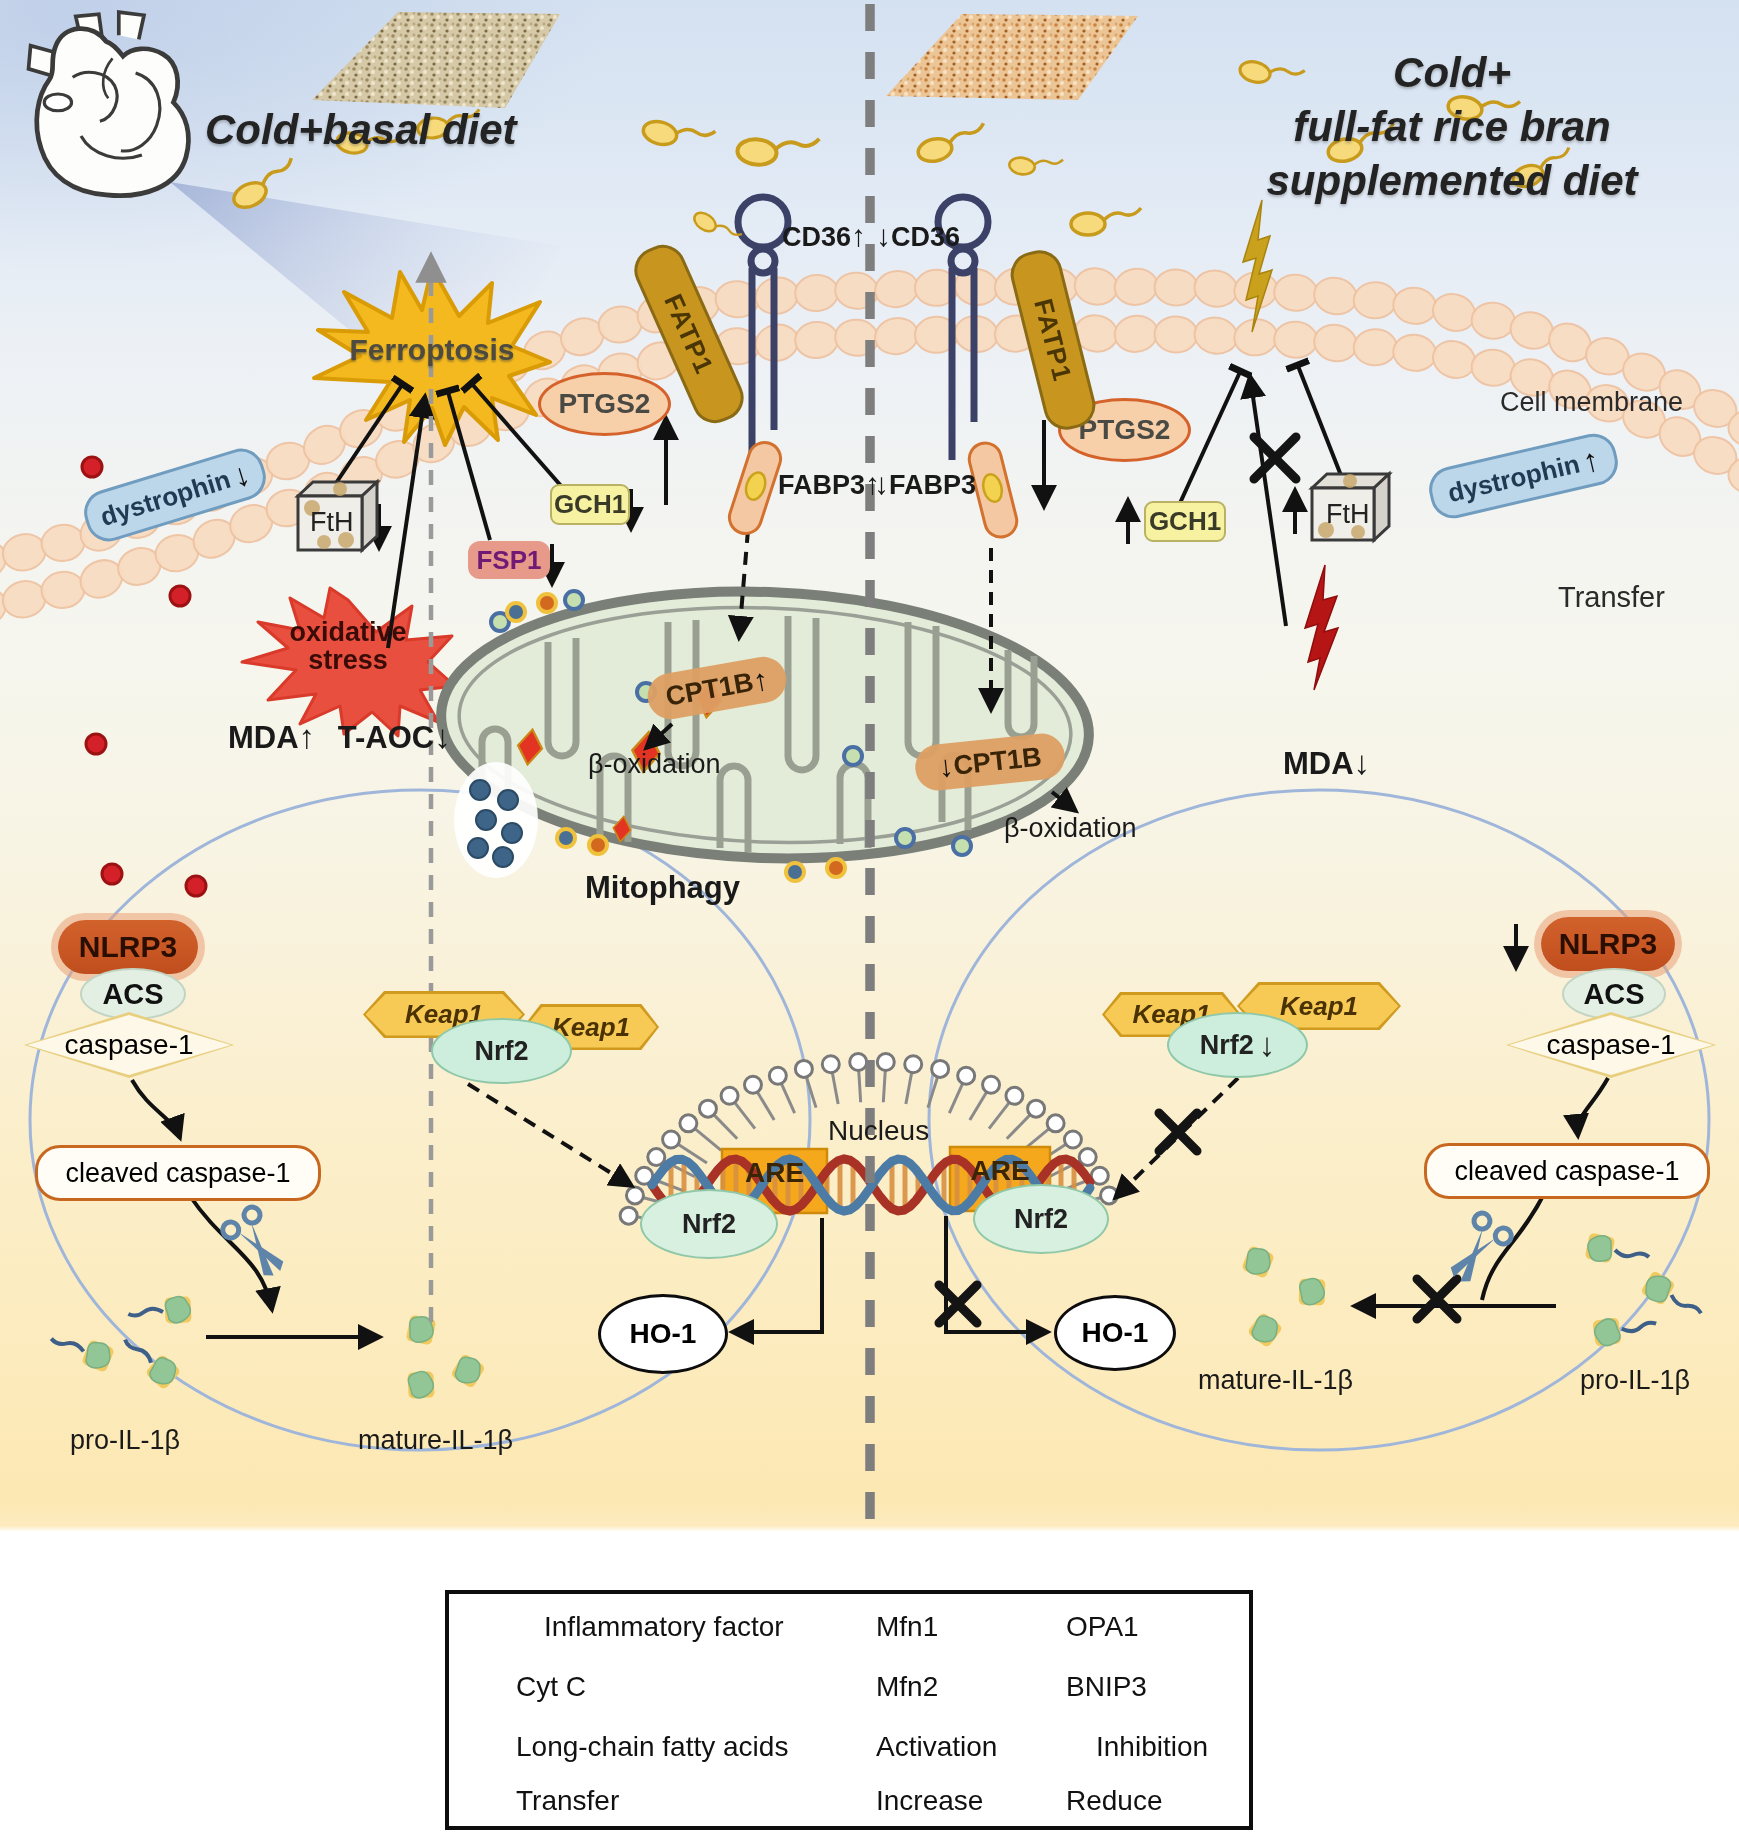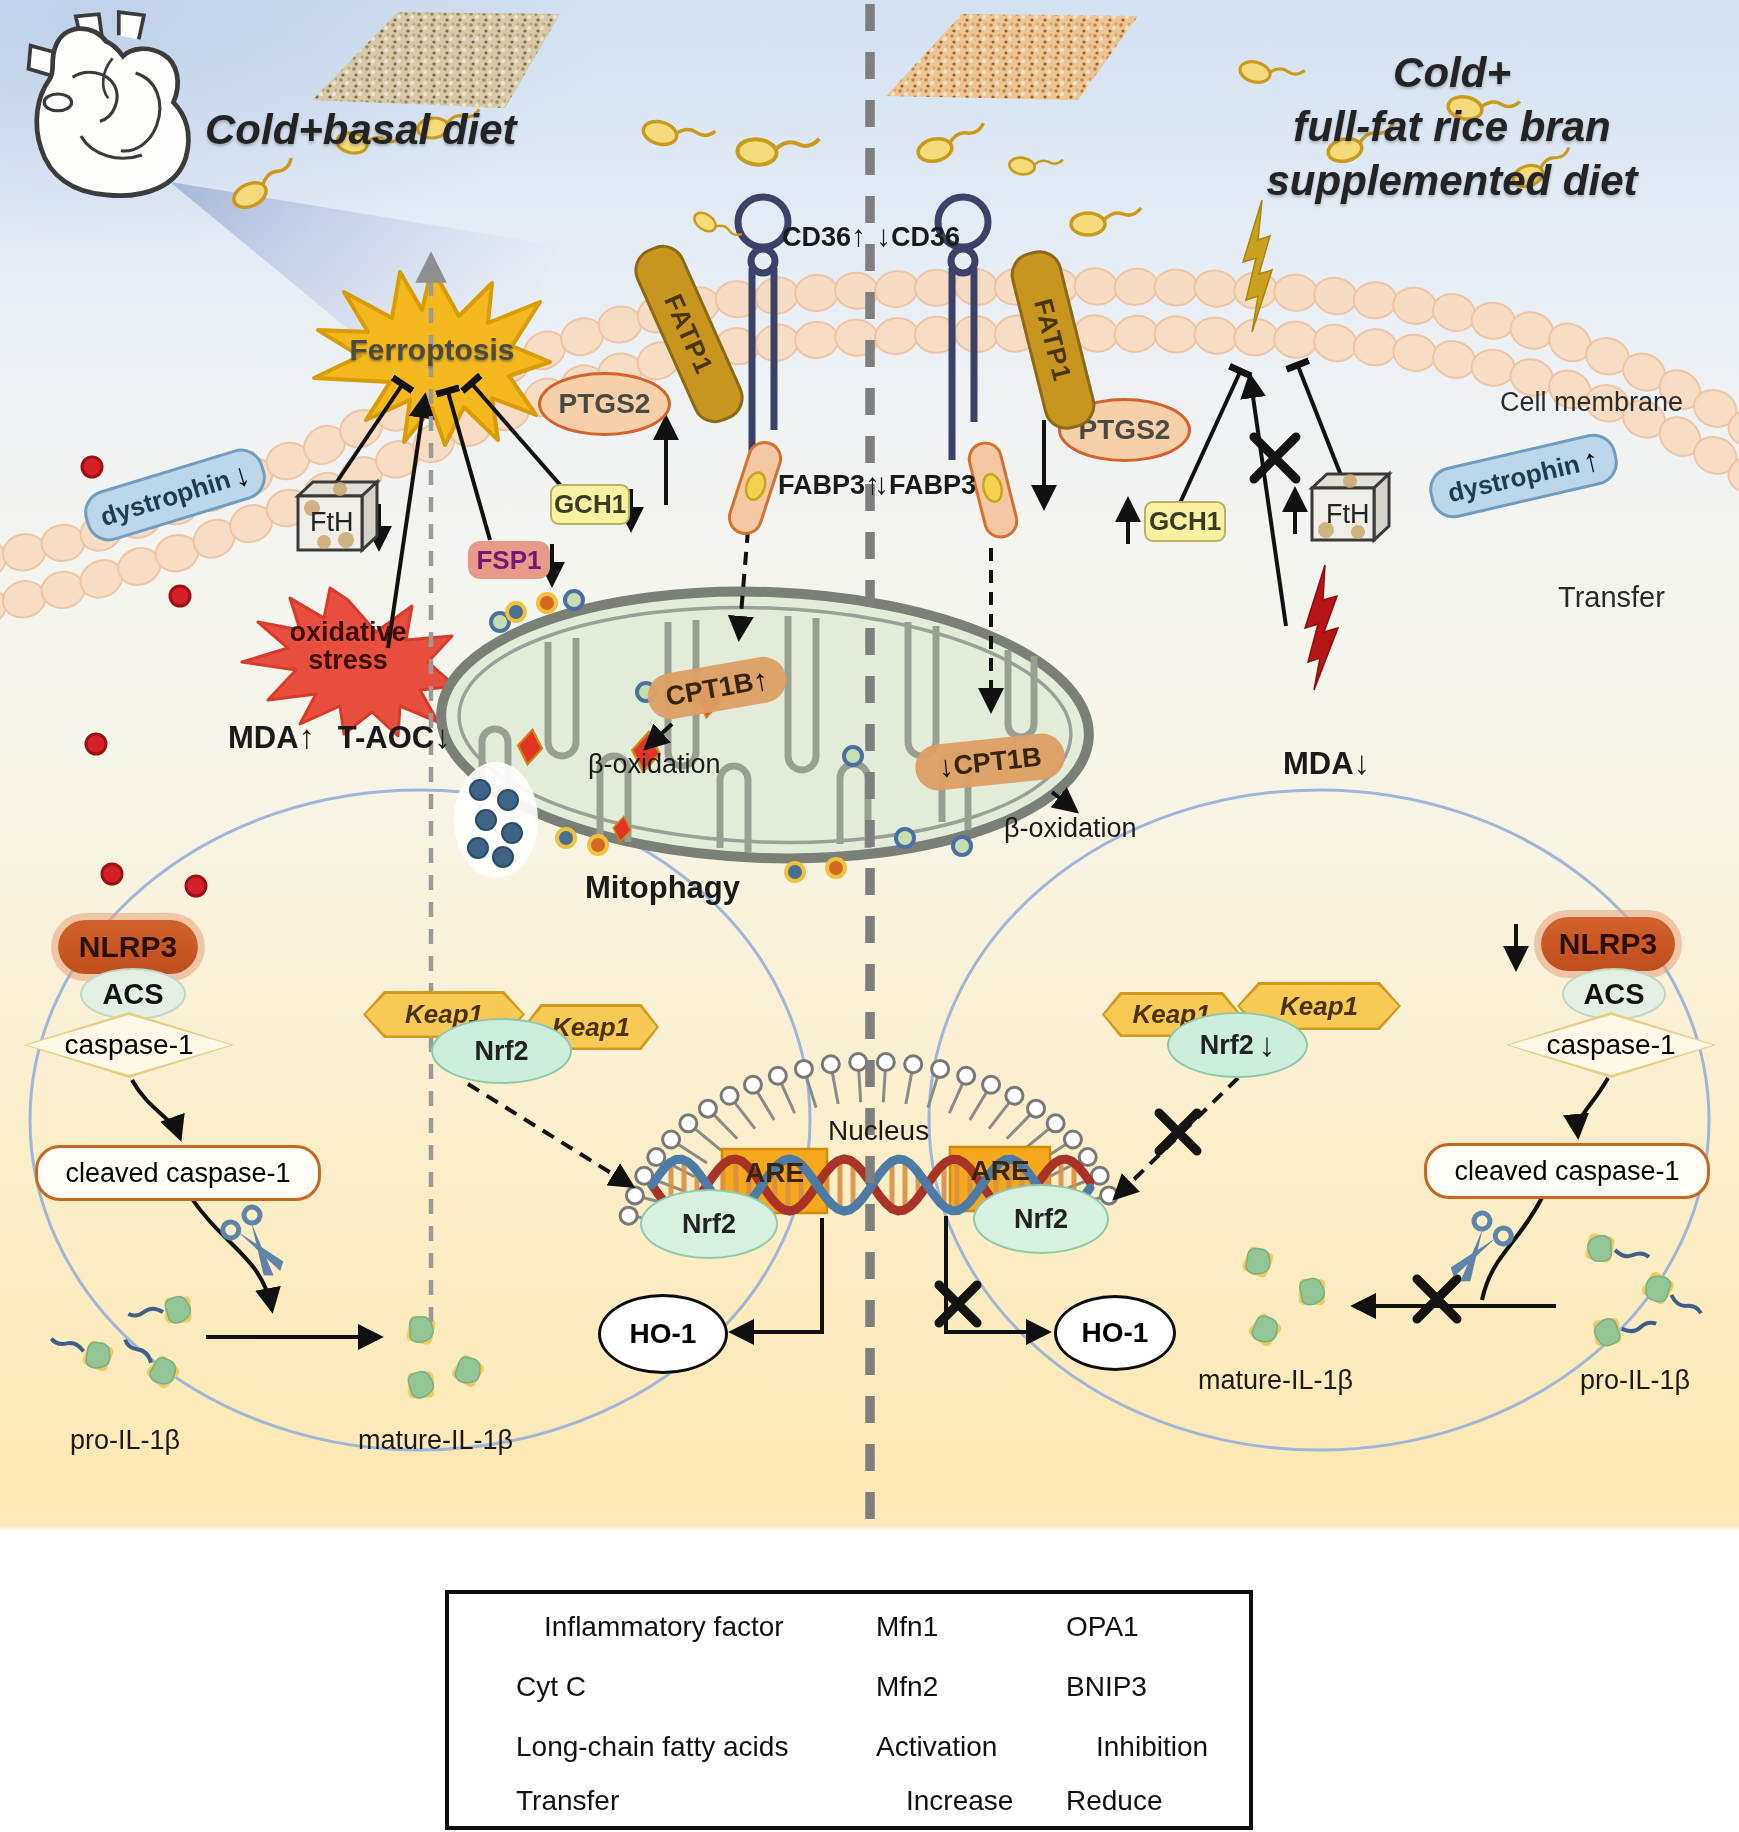--- a/index.html
+++ b/index.html
@@ -667,19 +667,19 @@
 <div class="lbl" style="left:1580px;top:1366px;font-size:27px;">pro-IL-1β</div>
 
 <div style="position:absolute;left:445px;top:1590px;width:800px;height:232px;border:4px solid #0d0d0d;background:#fff;"></div>
 <div class="lbl legendlbl" style="left:544px;top:1612px;">Inflammatory factor</div>
 <div class="lbl legendlbl" style="left:516px;top:1672px;">Cyt C</div>
 <div class="lbl legendlbl" style="left:516px;top:1732px;">Long-chain fatty acids</div>
 <div class="lbl legendlbl" style="left:516px;top:1786px;">Transfer</div>
 <div class="lbl legendlbl" style="left:876px;top:1612px;">Mfn1</div>
 <div class="lbl legendlbl" style="left:876px;top:1672px;">Mfn2</div>
 <div class="lbl legendlbl" style="left:876px;top:1732px;">Activation</div>
-<div class="lbl legendlbl" style="left:876px;top:1786px;margin-left:30px;">Increase</div>
+<div class="lbl legendlbl" style="left:876px;top:1786px;">Increase</div>
 <div class="lbl legendlbl" style="left:1066px;top:1612px;">OPA1</div>
 <div class="lbl legendlbl" style="left:1066px;top:1672px;">BNIP3</div>
 <div class="lbl legendlbl" style="left:1096px;top:1732px;">Inhibition</div>
 <div class="lbl legendlbl" style="left:1066px;top:1786px;">Reduce</div>
 
 </div>
 
 </body></html>

